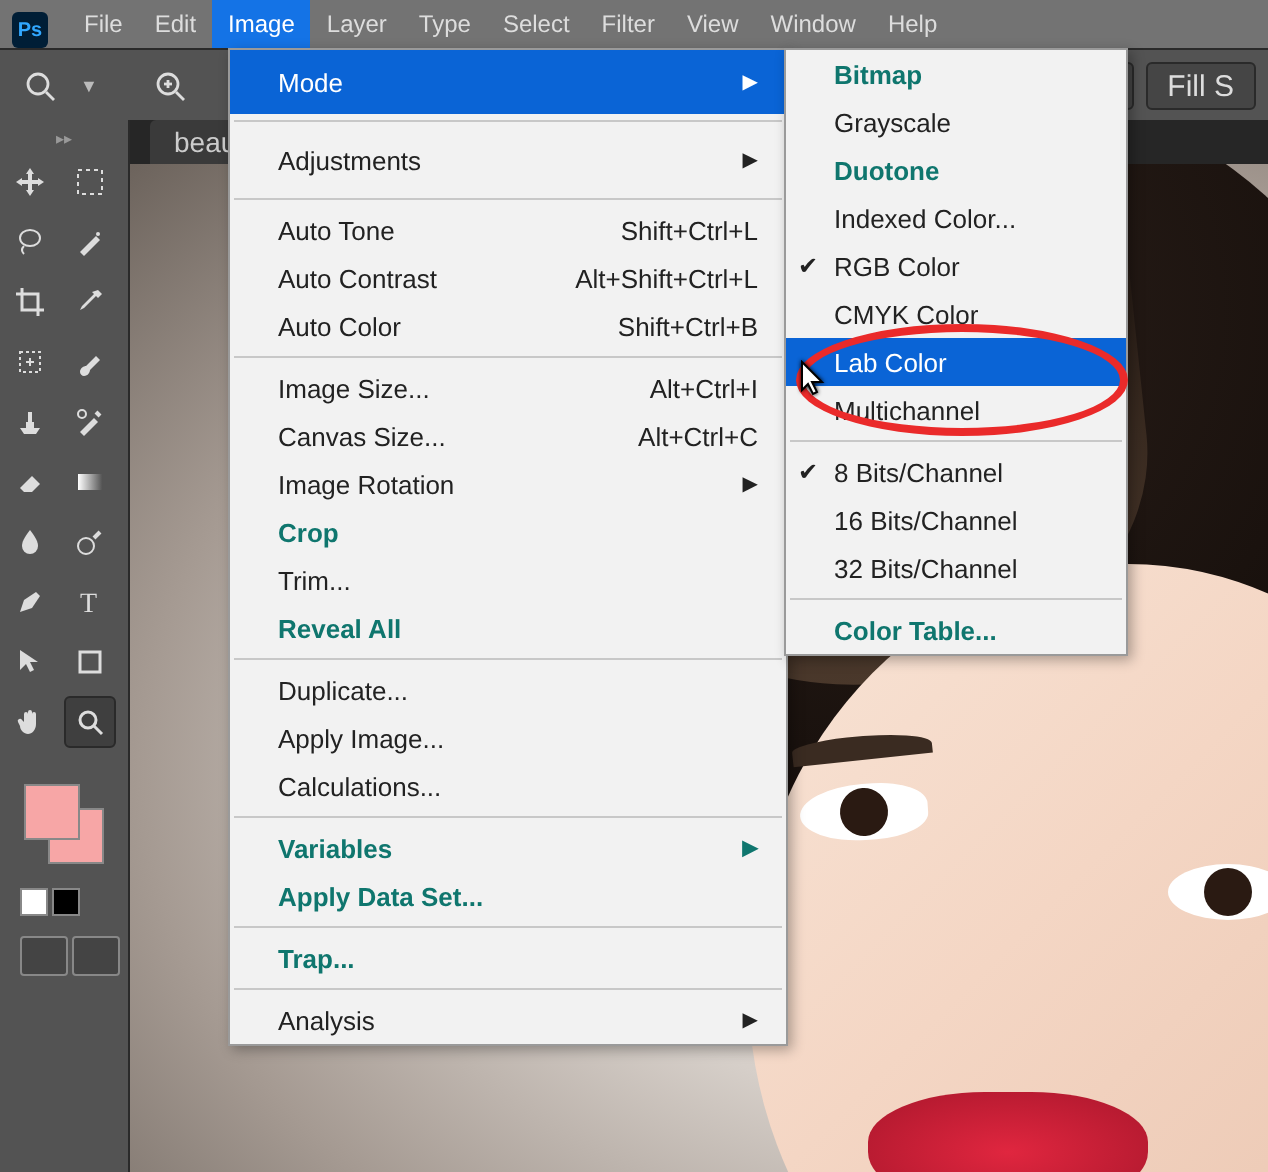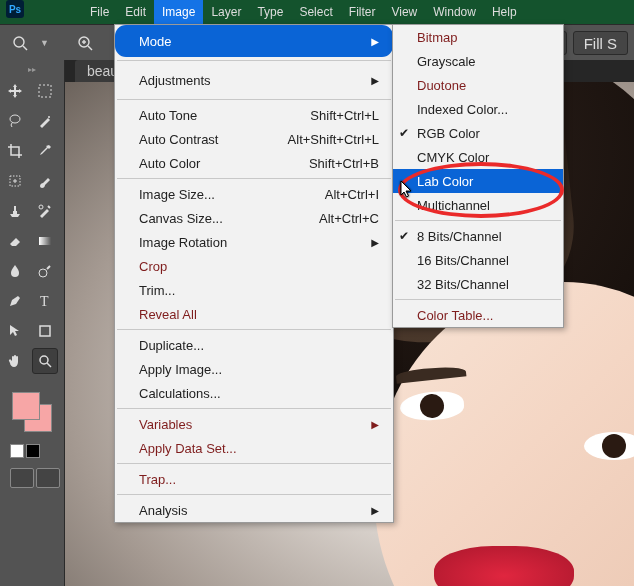--- a/index.html
+++ b/index.html
@@ -1,16 +1,16 @@
 <!DOCTYPE html>
 <html><head>
 <meta charset="utf-8">
 <style>
   html,body{margin:0;padding:0;width:634px;height:586px;overflow:hidden;background:#535353;font-family:"Segoe UI",Tahoma,sans-serif;font-size:12px;color:#ddd;}
-  .menubar{height:24px;background:#14532d;display:flex;align-items:flex-start;padding:0 6px;border-bottom:1px solid #2a2a2a;gap:48px;}
+  .menubar{height:24px;background:#737373;display:flex;align-items:flex-end;padding:0 6px;border-bottom:1px solid #2a2a2a;}
   .ps-logo{width:18px;height:18px;background:#001e36;border-radius:3px;display:flex;align-items:center;justify-content:center;font-weight:bold;font-size:10px;color:#31a8ff;margin-right:10px;}
   .menubar-item{padding:0 8px;height:24px;display:flex;align-items:center;color:#ddd;}
   .menubar-item.active{background:#1473e6;color:#fff;}
   .options-bar{height:36px;background:#535353;display:flex;align-items:center;padding:0 6px;border-bottom:1px solid #2a2a2a;gap:6px;}
   .opt-icon{width:26px;height:26px;display:flex;align-items:center;justify-content:center;color:#ddd;border:1px solid transparent;border-radius:3px;}
   .opt-btn{height:22px;background:#454545;border:1px solid #2a2a2a;border-radius:3px;padding:0 10px;display:flex;align-items:center;color:#ddd;font-size:15px;}
   .spacer{flex:1;}
   .workspace{position:absolute;top:60px;left:0;right:0;bottom:0;display:flex;}
   .toolbox{width:60px;background:#535353;border-right:1px solid #2a2a2a;display:flex;flex-wrap:wrap;align-content:flex-start;padding:4px 2px;gap:4px;}
   .collapse-bar{width:100%;height:10px;display:flex;align-items:center;justify-content:center;color:#999;font-size:8px;}
@@ -35,23 +35,23 @@
   .eye-l:after{content:"";position:absolute;top:2px;left:20px;width:24px;height:24px;background:#2a1a12;border-radius:50%;}
   .eye-r{position:absolute;top:350px;right:-10px;width:60px;height:28px;background:#fff;border-radius:50%;overflow:hidden;}
   .eye-r:after{content:"";position:absolute;top:2px;left:18px;width:24px;height:24px;background:#2a1a12;border-radius:50%;}
   .brow-l{position:absolute;top:286px;right:168px;width:70px;height:12px;background:#3a2b21;border-radius:40% 60% 0 0;transform:rotate(-6deg);}
   .lips{position:absolute;bottom:-20px;right:60px;width:140px;height:60px;background:radial-gradient(ellipse,#e0263f 0%,#b51a30 80%);border-radius:50% 50% 60% 60%;}
   
   .menu{position:absolute;background:#f2f2f2;color:#222;border:1px solid #9a9a9a;box-shadow:2px 2px 6px rgba(0,0,0,0.3);font-size:13px;}
   .menu-image{top:24px;left:114px;width:278px;}
   .menu-mode{top:24px;left:392px;width:170px;}
   .menu-row{height:24px;display:flex;align-items:center;padding:0 14px 0 24px;white-space:nowrap;position:relative;}
-  .menu-row.tall{height:32px;border-radius:11px;}
+  .menu-row.tall{height:32px;}
   .menu-row.sel{background:#0a64d6;color:#fff;}
-  .menu-row.disabled{color:#7f1d1d;}
+  .menu-row.disabled{color:#0f766e;font-weight:bold;}
   .menu-sep{height:1px;background:#c8c8c8;margin:3px 2px;}
   .shortcut{margin-left:auto;padding-left:24px;color:inherit;}
   .arrow-r{margin-left:auto;font-size:10px;}
   .check{position:absolute;left:6px;font-size:12px;}
   .cursor{position:absolute;top:180px;left:400px;width:14px;height:20px;pointer-events:none;}
   .cursor svg{filter:drop-shadow(0 0 1px #000);}
   .red-circ{position:absolute;top:162px;left:398px;width:158px;height:48px;border:4px solid #ea2a2a;border-radius:50%;pointer-events:none;}
   svg{display:block;}
 </style>
 </head>

